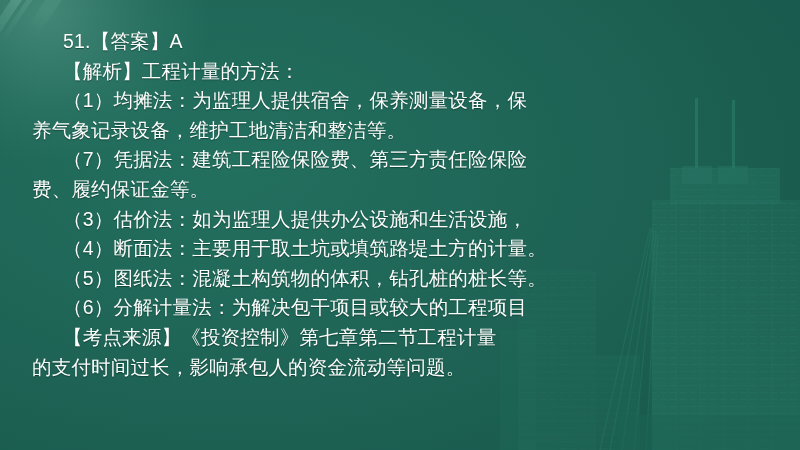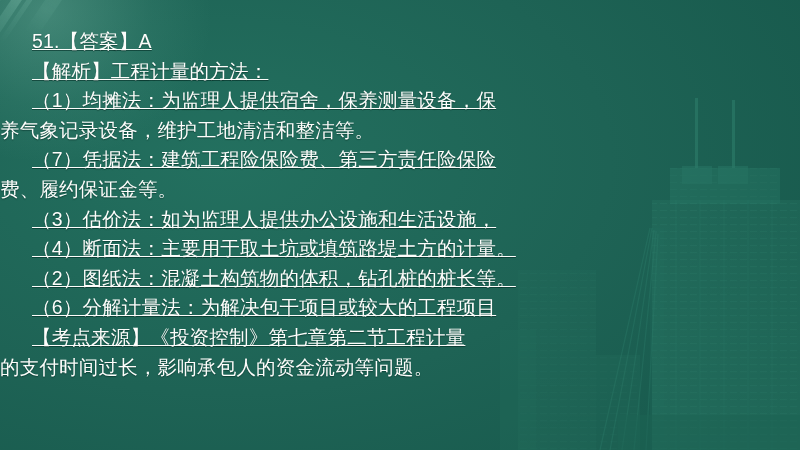--- a/index.html
+++ b/index.html
@@ -78,22 +78,22 @@
   }
   .line {
     color: #fdfdfb;
     font-size: 19.5px;
     line-height: 29.6px;
     letter-spacing: 0.2px;
     white-space: pre;
     text-shadow: 0 1px 1px rgba(0, 40, 32, 0.55);
     font-weight: 400;
   }
-  .line.lvl0 { }   
-  .line.lvl1 { padding-left: 32px; text-decoration: underline; }   
+  .line.lvl0 { padding-left: 32px; }   
+  .line.lvl1 { padding-left: 63px; }   
 </style>
 </head>
 <body>
 
 <div id="slide">
 
   <div class="corner-glow"></div>
 
   <div class="streak-layer">
     <div class="streak s1"></div>
@@ -157,19 +157,19 @@
 
   <div class="content">
     <div class="line lvl1">51.【答案】A</div>
     <div class="line lvl1">【解析】工程计量的方法：</div>
     <div class="line lvl1">（1）均摊法：为监理人提供宿舍，保养测量设备，保</div>
     <div class="line lvl0">养气象记录设备，维护工地清洁和整洁等。</div>
     <div class="line lvl1">（7）凭据法：建筑工程险保险费、第三方责任险保险</div>
     <div class="line lvl0">费、履约保证金等。</div>
     <div class="line lvl1">（3）估价法：如为监理人提供办公设施和生活设施，</div>
     <div class="line lvl1">（4）断面法：主要用于取土坑或填筑路堤土方的计量。</div>
-    <div class="line lvl1">（2）图纸法：混凝土构筑物的体积，钻孔桩的桩长等。</div>
+    <div class="line lvl1">（5）图纸法：混凝土构筑物的体积，钻孔桩的桩长等。</div>
     <div class="line lvl1">（6）分解计量法：为解决包干项目或较大的工程项目</div>
     <div class="line lvl1">【考点来源】《投资控制》第七章第二节工程计量</div>
     <div class="line lvl0">的支付时间过长，影响承包人的资金流动等问题。</div>
   </div>
 
 </div>
 
 </body></html>

